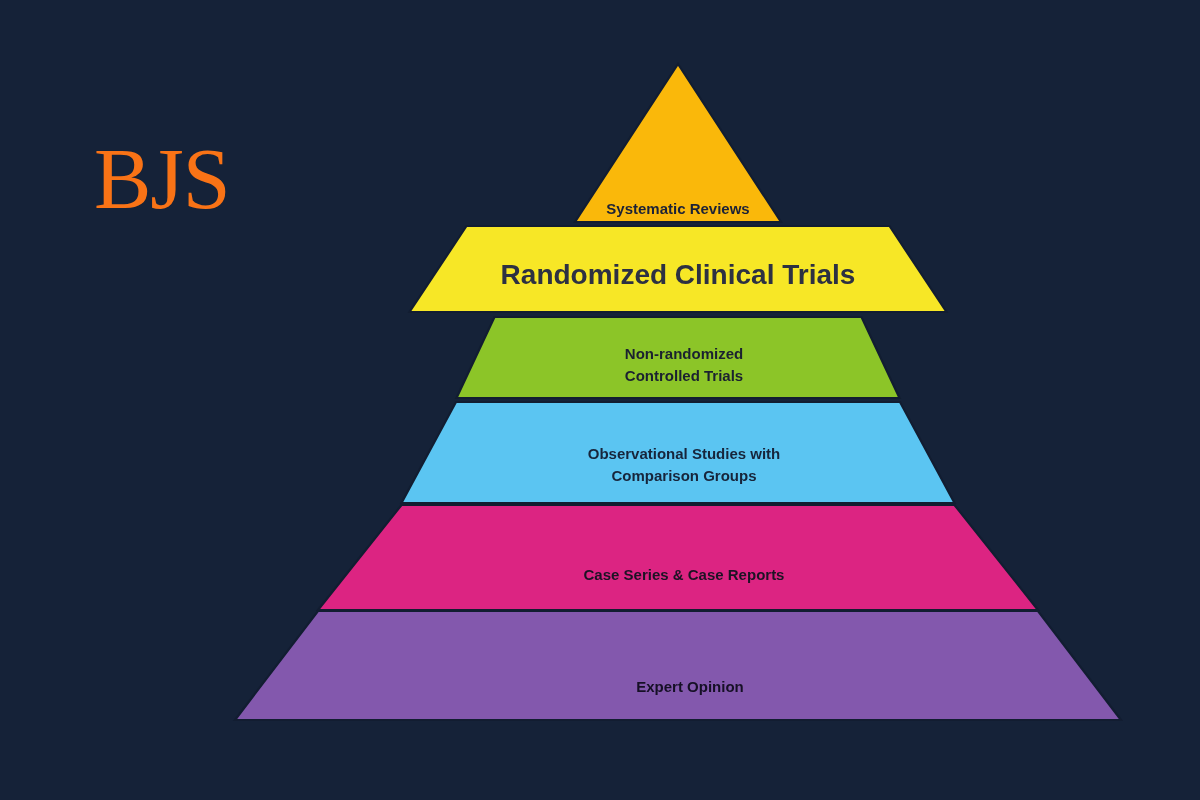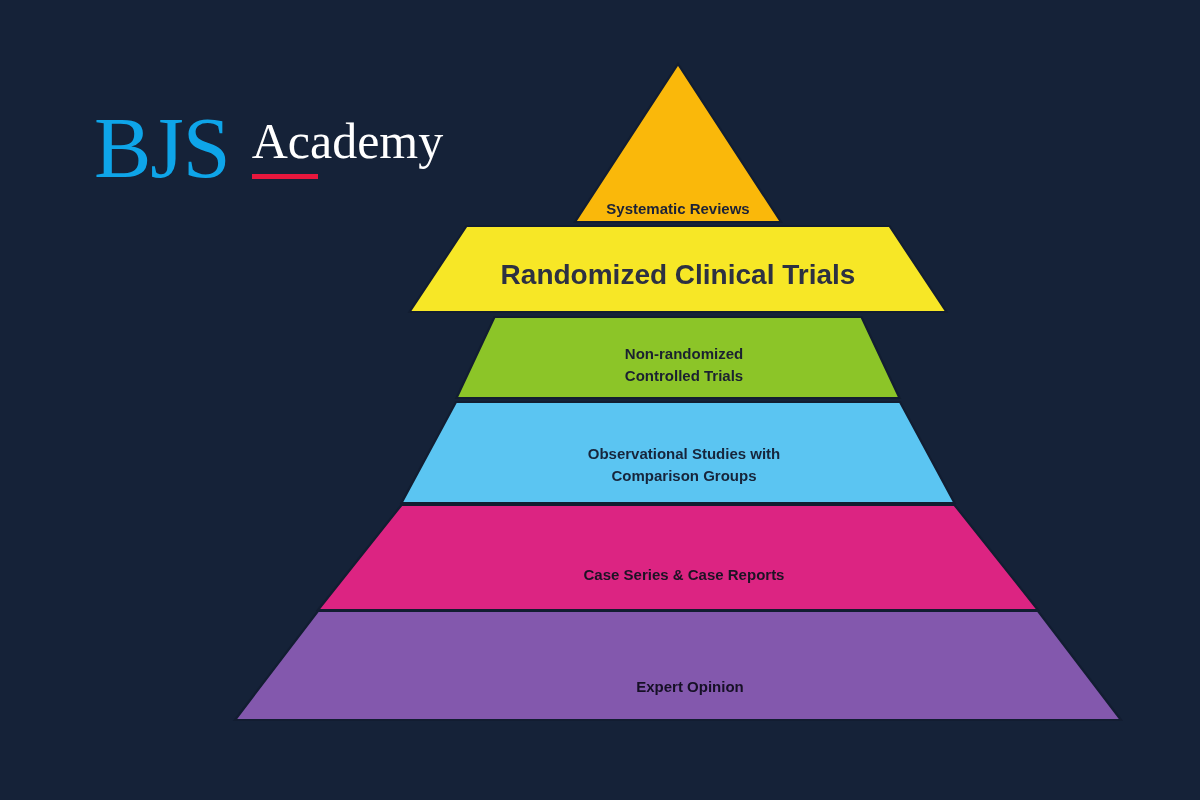--- a/index.html
+++ b/index.html
@@ -85,25 +85,21 @@
     dominant-baseline: middle;
     pointer-events: none;
   }
 </style>
 </head>
 <body style="background: rgb(21, 34, 56);">
 
 <div id="stage" style="background: rgb(21, 34, 56);">
 
   <div id="brand">
-    <div id="brand-bjs" style="color: #0ea5e9;">BJS</div>
-    <div id="brand-right">
-      <div id="brand-academy" style="color: rgb(255, 255, 255);">Academy</div>
-      <div id="brand-rule" style="background: rgb(232, 23, 61);"></div>
-    </div>
+    <div id="brand-bjs" style="color: #f97316; margin-top: 31px;">BJS</div>
   </div>
 
   <div id="pyramid-wrap">
     <svg id="pyramid-svg" viewBox="0 0 1200 800" xmlns="http://www.w3.org/2000/svg">
       <g id="tier-layer">
           <polygon points="678,64 781,222 575,222" fill="#fab80a" class="tier-shape"></polygon>
           <polygon points="466.5,226 889.5,226 946.5,312 409.5,312" fill="#f7e726" class="tier-shape"></polygon>
           <polygon points="494.5,317 861.5,317 899.5,398 456.5,398" fill="#8cc528" class="tier-shape"></polygon>
           <polygon points="456,402 900,402 954.5,503 401.5,503" fill="#5bc5f2" class="tier-shape"></polygon>
           <polygon points="401.5,505 954.5,505 1038,610 318,610" fill="#dc2482" class="tier-shape"></polygon>

